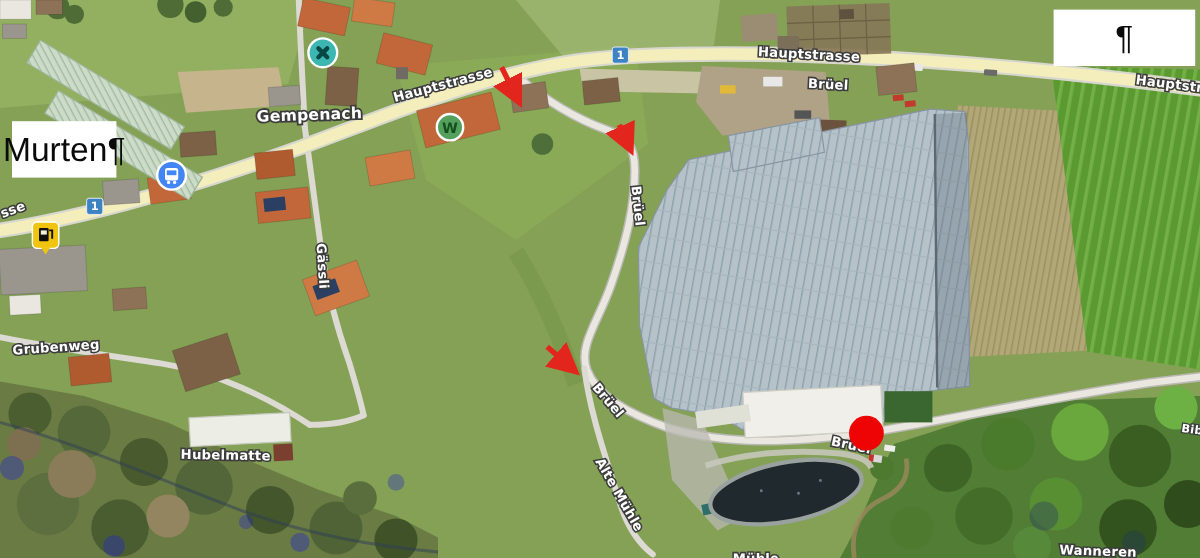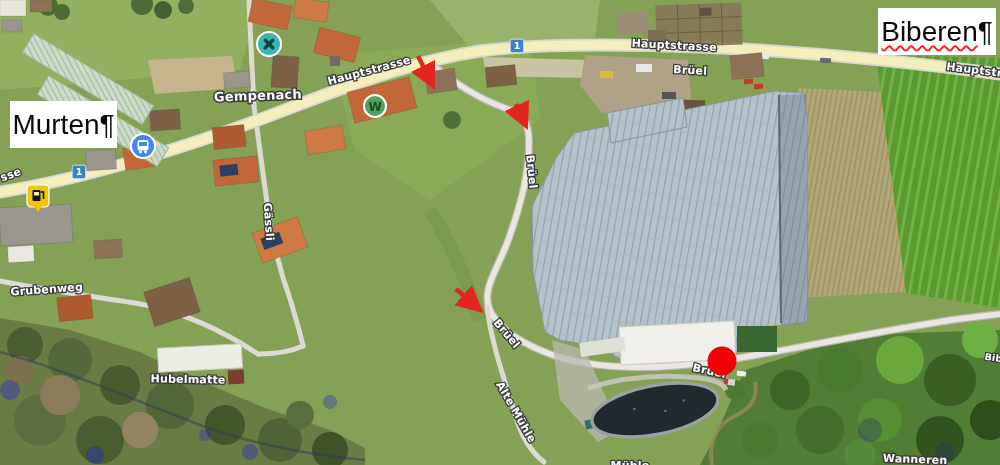--- a/index.html
+++ b/index.html
@@ -276,21 +276,20 @@
     </g>
 
     <g>
       <path class="arrow" d="M418,56 L433,86"></path>
       <path class="arrow" d="M516,104 L526,126"></path>
       <path class="arrow" d="M456,289 L480,310"></path>
       <circle class="dot" cx="722" cy="361" r="14.5"></circle>
     </g>
   </svg>
 
-  <div class="docbox" style="left:10px;top:101px;width:107px;height:47px;">
+  <div class="docbox" style="left:10px;top:101px;width:87px;height:47px;">
     <span>Murten</span>
       <span>¶</span>
   </div>
   <div class="docbox" style="left:878px;top:8px;width:118px;height:47px;">
-    <span class="misspelled">Biberen</span>
       <span>¶</span>
   </div>
 </div>
 
 </body></html>

